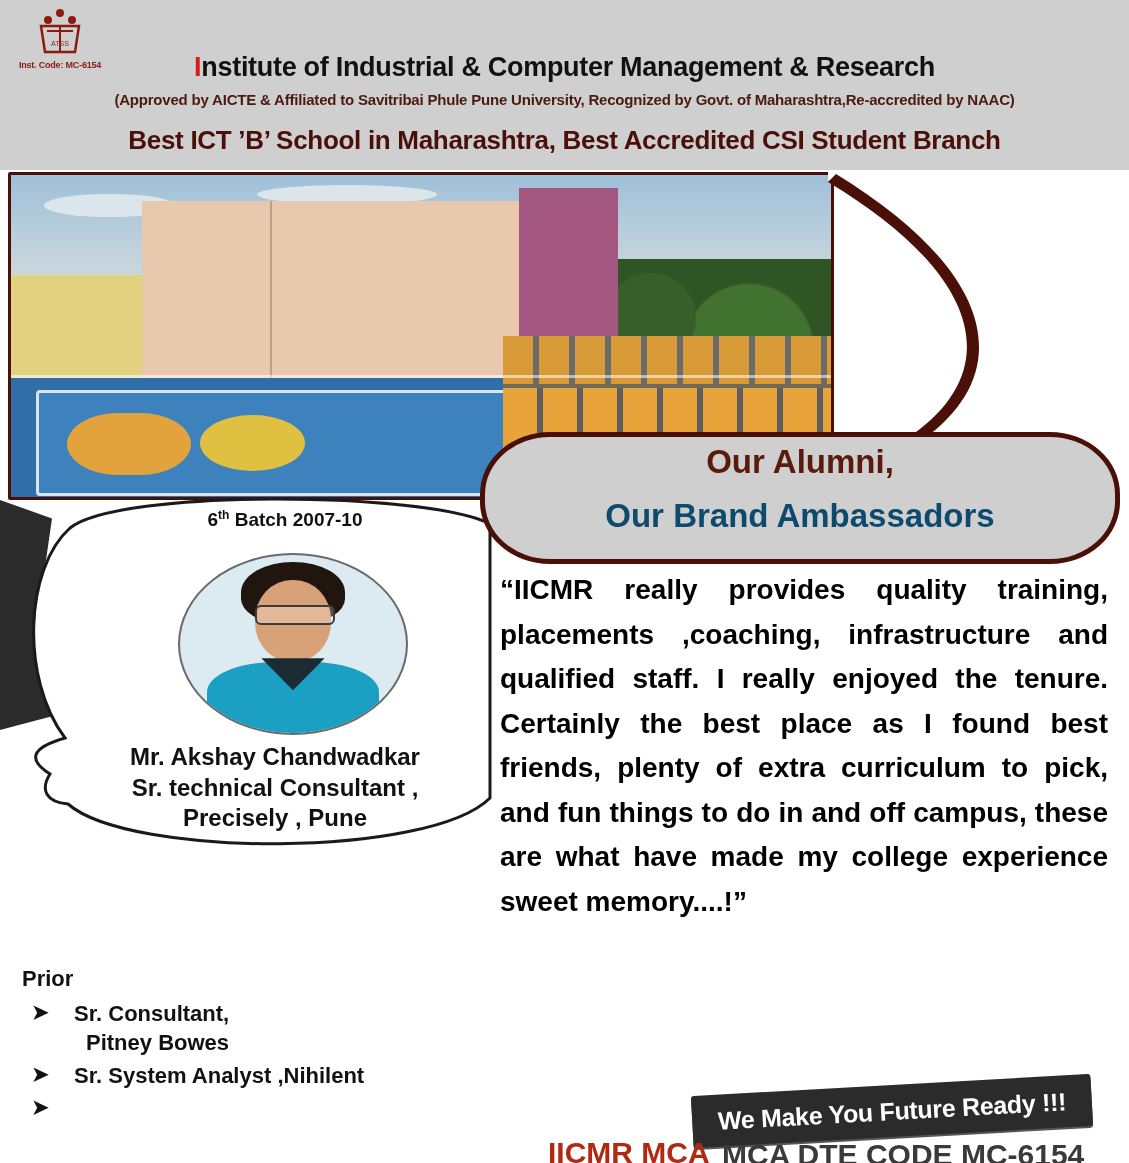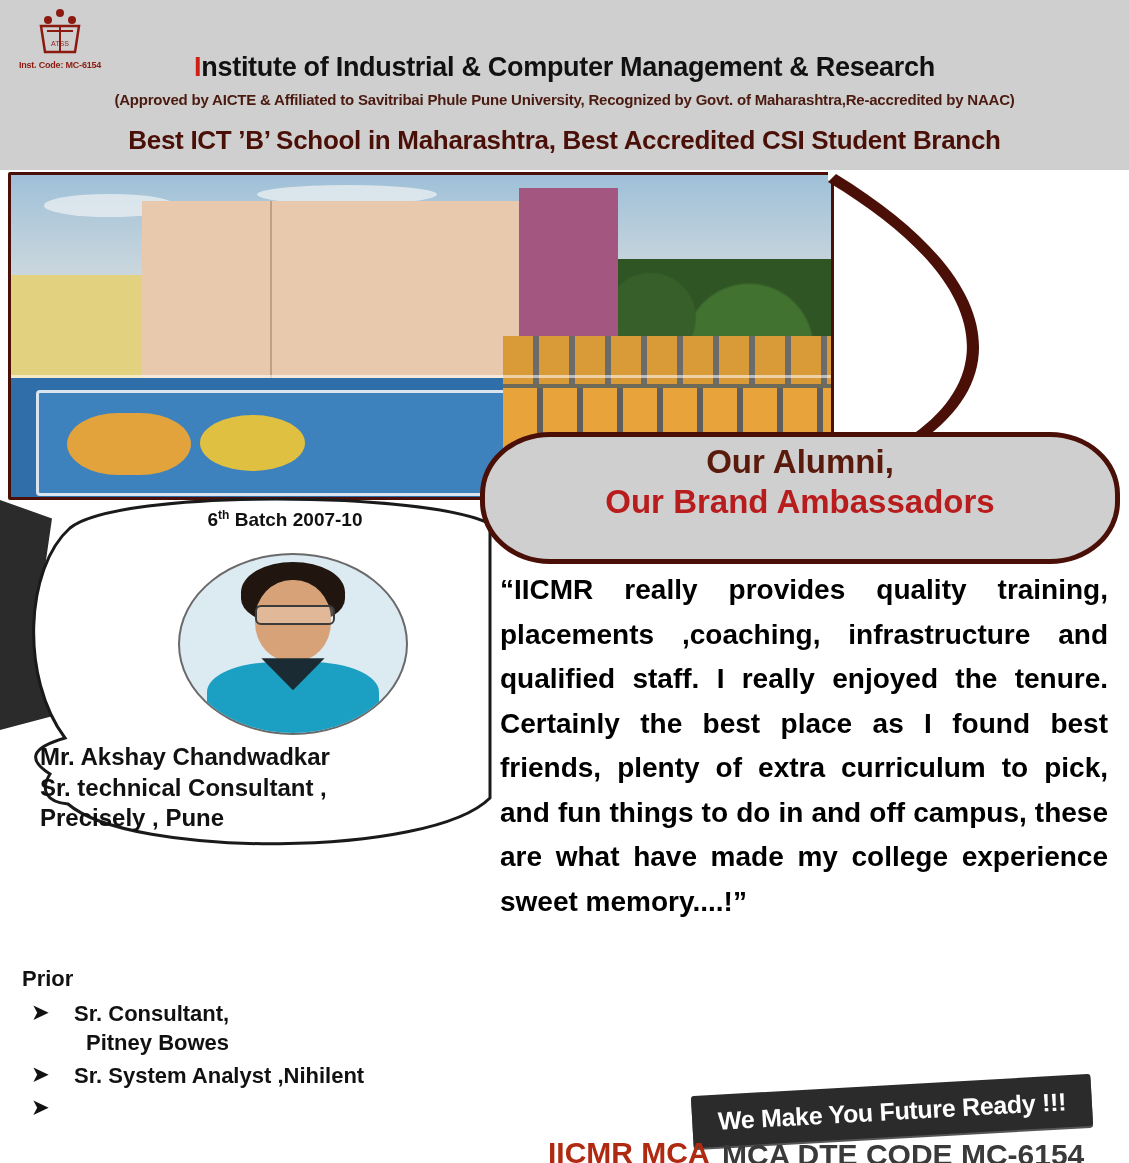--- a/index.html
+++ b/index.html
@@ -215,21 +215,21 @@
   }
   .face-collar {
     position:absolute; left:36%; top:58%; width:28%; height:18%;
     background:#1a2b33; clip-path: polygon(0 0, 100% 0, 50% 100%);
   }
 
   .name-block {
     position: absolute;
     left: 40px; top: 742px;
     width: 470px;
-    text-align: left;
+    text-align: center;
     font-size: 24px;
     font-weight: bold;
     color: #111;
     line-height: 1.28;
   }
 
   .prior-block {
     position: absolute;
     left: 22px; top: 930px;
     width: 500px;
@@ -264,24 +264,24 @@
     border-radius: 70px / 62px;
     text-align: center;
   }
   .alumni-head .l1 {
     margin-top: 6px;
     font-size: 33px;
     font-weight: bold;
     color: #5a1a0c;
   }
   .alumni-head .l2 {
-    margin-top: 2px;
+    margin-top: 16px;
     font-size: 33px;
     font-weight: bold;
-    color: #b91c1c;
+    color: #0c4a6e;
   }
 
   
   .quote {
     position: absolute;
     left: 500px; top: 568px;
     width: 608px;
     font-size: 28px;
     font-weight: bold;
     color: #000;

